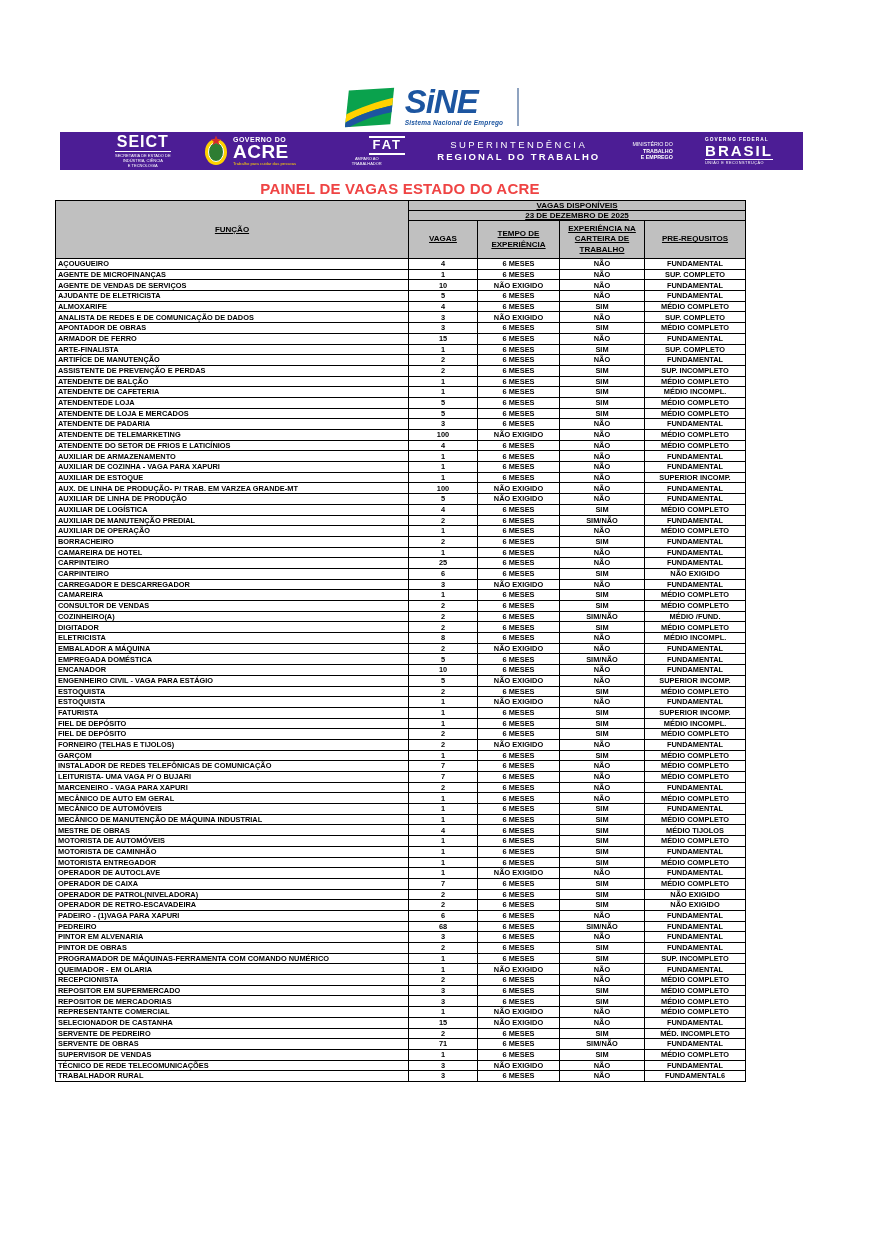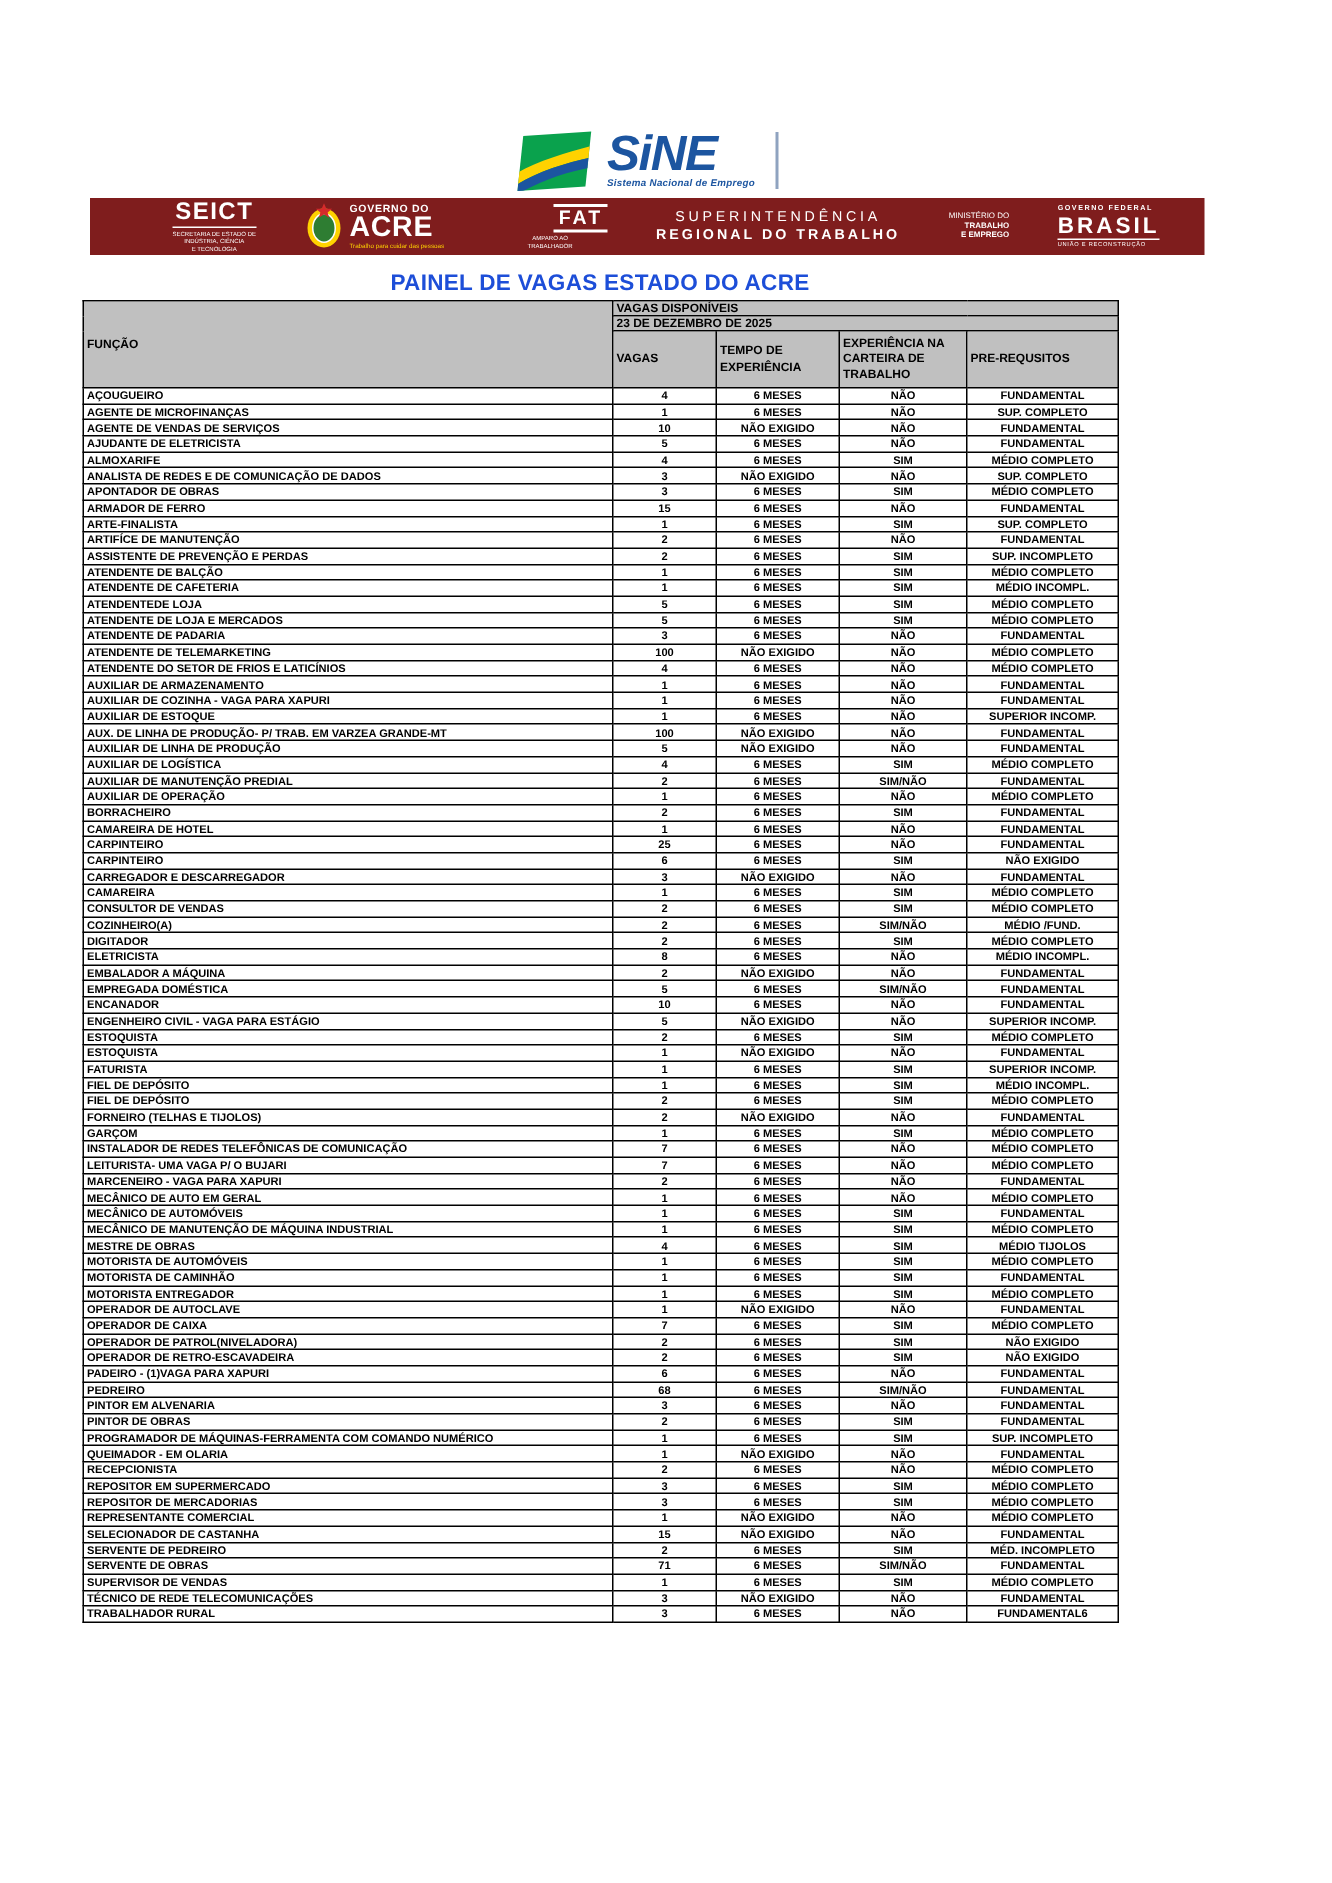--- a/index.html
+++ b/index.html
@@ -13,21 +13,21 @@
   .sine-name{font-size:33px;font-weight:bold;font-style:italic;color:#1c55a0;line-height:.85;letter-spacing:-1px;}
   .sine-sub{font-size:6.5px;font-weight:bold;font-style:italic;color:#1c55a0;margin-top:3px;letter-spacing:.2px;}
   .logo-divider{width:2px;height:38px;background:#8fa3c0;}
   .casa-logo{display:flex;flex-direction:column;align-items:flex-start;}
   .casa-top{display:flex;align-items:flex-end;gap:6px;}
   .casa-line1{color:#0aa24d;font-weight:bold;font-size:13px;letter-spacing:3px;line-height:1;}
   .casa-main{font-size:25px;font-weight:bold;color:#173a80;line-height:1;margin-top:1px;letter-spacing:0px;}
   .casa-sub{font-size:6.3px;font-weight:bold;color:#173a80;margin-top:2px;letter-spacing:.5px;}
 
   
-  .banner{margin:2px 60px 0 60px;height:38px;background:#7f1d1d;display:flex;align-items:center;justify-content:space-between;padding:0 30px 0 55px;box-sizing:border-box;}
+  .banner{margin:2px 60px 0 60px;height:38px;background:#4c1d95;display:flex;align-items:center;justify-content:space-between;padding:0 30px 0 55px;box-sizing:border-box;}
   .banner *{color:#fff;}
   .seict{text-align:center;}
   .seict-title{font-size:16px;font-weight:bold;letter-spacing:1px;line-height:1;border-bottom:1px solid #fff;padding-bottom:1px;}
   .seict-sub{font-size:4px;line-height:1.3;margin-top:1px;white-space:pre-line;}
   .acre-block{display:flex;align-items:center;gap:4px;}
   .acre-texts{display:flex;flex-direction:column;align-items:flex-start;}
   .gov-do{font-size:7px;font-weight:bold;letter-spacing:.5px;line-height:1;}
   .acre-name{font-size:19px;font-weight:900;line-height:.95;letter-spacing:.5px;}
   .acre-tagline{font-size:4.2px;color:#ffd200 !important;line-height:1;margin-top:1px;}
   .fat{text-align:center;}
@@ -37,26 +37,26 @@
   .srt-line1{font-size:9.5px;letter-spacing:2.5px;line-height:1.3;}
   .srt-line2{font-size:9.5px;font-weight:bold;letter-spacing:2px;line-height:1.3;}
   .mte{text-align:right;font-size:5.3px;line-height:1.3;}
   .mte .bold{font-weight:bold;}
   .brasil{}
   .brasil-top{font-size:4.8px;font-weight:bold;letter-spacing:1px;line-height:1.2;}
   .brasil-main{font-size:15px;font-weight:900;letter-spacing:2px;line-height:1;}
   .brasil-bottom{font-size:3.8px;letter-spacing:.5px;border-top:1px solid #fff;margin-top:1px;padding-top:1px;line-height:1.2;}
 
   
-  .doc-title{width:690px;margin:10px 0 3px 55px;text-align:center;font-size:15px;font-weight:bold;color:#1d4ed8;letter-spacing:.2px;}
+  .doc-title{width:690px;margin:10px 0 3px 55px;text-align:center;font-size:15px;font-weight:bold;color:#ef4444;letter-spacing:.2px;}
 
   
   table.vagas{border-collapse:collapse;margin-left:55px;width:690px;table-layout:fixed;}
   table.vagas th,table.vagas td{border:1px solid #000;color:#000;font-weight:bold;padding:0 2px;box-sizing:border-box;overflow:hidden;white-space:nowrap;}
-  table.vagas thead th{background:#c0c0c0;font-size:8px;text-align:left;}
+  table.vagas thead th{background:#c0c0c0;font-size:8px;text-align:center;text-decoration:underline;}
   tr.h-group th,tr.h-date th{height:10px;line-height:1;}
   tr.h-cols th{height:38px;line-height:1.3;white-space:normal;}
   th.funcao-h{font-size:8.5px;}
   table.vagas tbody td{font-size:7.4px;height:10.7px;line-height:1;text-align:center;}
   table.vagas tbody td.col-funcao{text-align:left;}
 </style>
 </head>
 <body>
 
 <div class="page">

